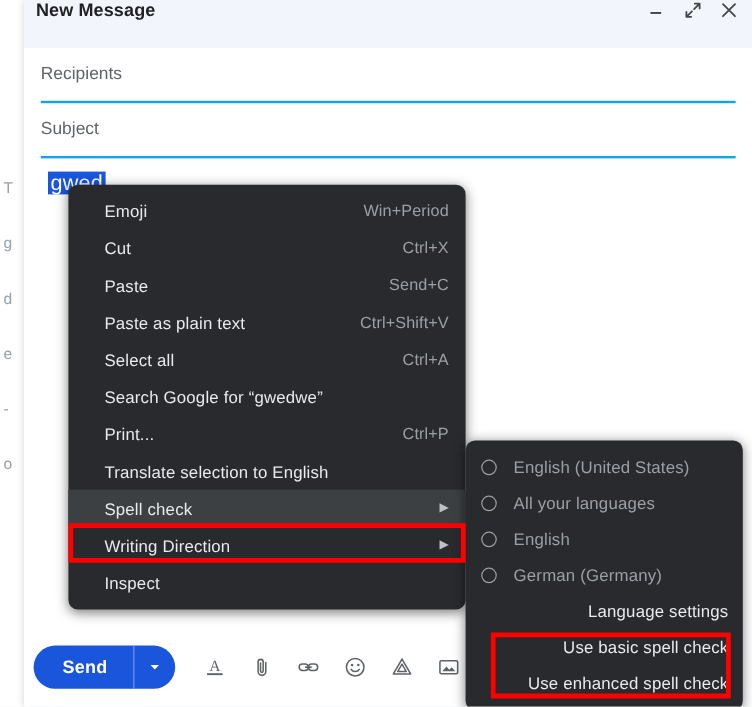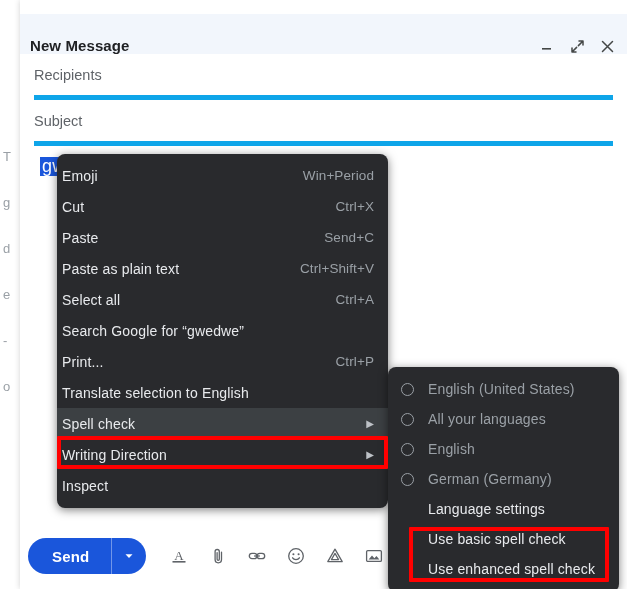--- a/index.html
+++ b/index.html
@@ -59,24 +59,23 @@
     left: 20px; top: 0;
     width: 607px;
     height: 589px;
     background: #ffffff;
     box-shadow: 0 0 6px rgba(0,0,0,0.18);
   }
   .compose-header {
     height: 40px;
     background: #f2f6fc;
     display: flex;
-    align-items: flex-end;
+    align-items: flex-start;
     padding: 0 12px 0 10px;
     box-sizing: border-box;
-    margin-top: 14px;
   }
   .compose-title {
     font-size: 15px;
     color: #202124;
     font-weight: 600;
     letter-spacing: 0.1px;
     flex: 1;
   }
   .win-btns {
     display: flex;
@@ -90,21 +89,21 @@
     cursor: default;
   }
   .win-btn svg { display:block; }
 
   
   .field {
     height: 46px;
     margin: 0 14px;
     display: flex;
     align-items: center;
-    border-bottom: 5px solid #0ea5e9;
+    border-bottom: 2px solid #0ea5e9;
     box-sizing: border-box;
   }
   .field-label {
     font-size: 14.5px;
     color: #5f6368;
   }
 
   .body-area {
     position: relative;
     margin: 0 14px;
@@ -194,21 +193,21 @@
     border-radius: 8px;
     padding: 6px 0 7px 0;
     box-sizing: border-box;
     box-shadow: 0 2px 10px rgba(0,0,0,0.5);
     z-index: 40;
   }
   .ctx-item {
     height: 31px;
     display: flex;
     align-items: center;
-    padding: 0 14px 0 5px;
+    padding: 0 14px 0 30px;
     box-sizing: border-box;
     color: #e8eaed;
     font-size: 14px;
     cursor: default;
     position: relative;
   }
   .ctx-item.hover {
     background: #3c4043;
   }
   .ctx-label { flex: 1; letter-spacing: 0.15px; }
@@ -250,21 +249,21 @@
   }
   .sub-item.disabled { color: #9aa0a6; }
   .radio {
     width: 13px; height: 13px;
     border: 1.6px solid #9aa0a6;
     border-radius: 50%;
     margin-right: 14px;
     flex: 0 0 auto;
     box-sizing: border-box;
   }
-  .sub-item.no-radio { padding-left: 40px; }
+  .sub-item.no-radio { padding-left: 40px; justify-content: flex-end; }
 
   
   .redbox {
     position: absolute;
     border: 4px solid #ff0000;
     box-sizing: border-box;
     z-index: 60;
     pointer-events: none;
     border-radius: 1px;
   }

